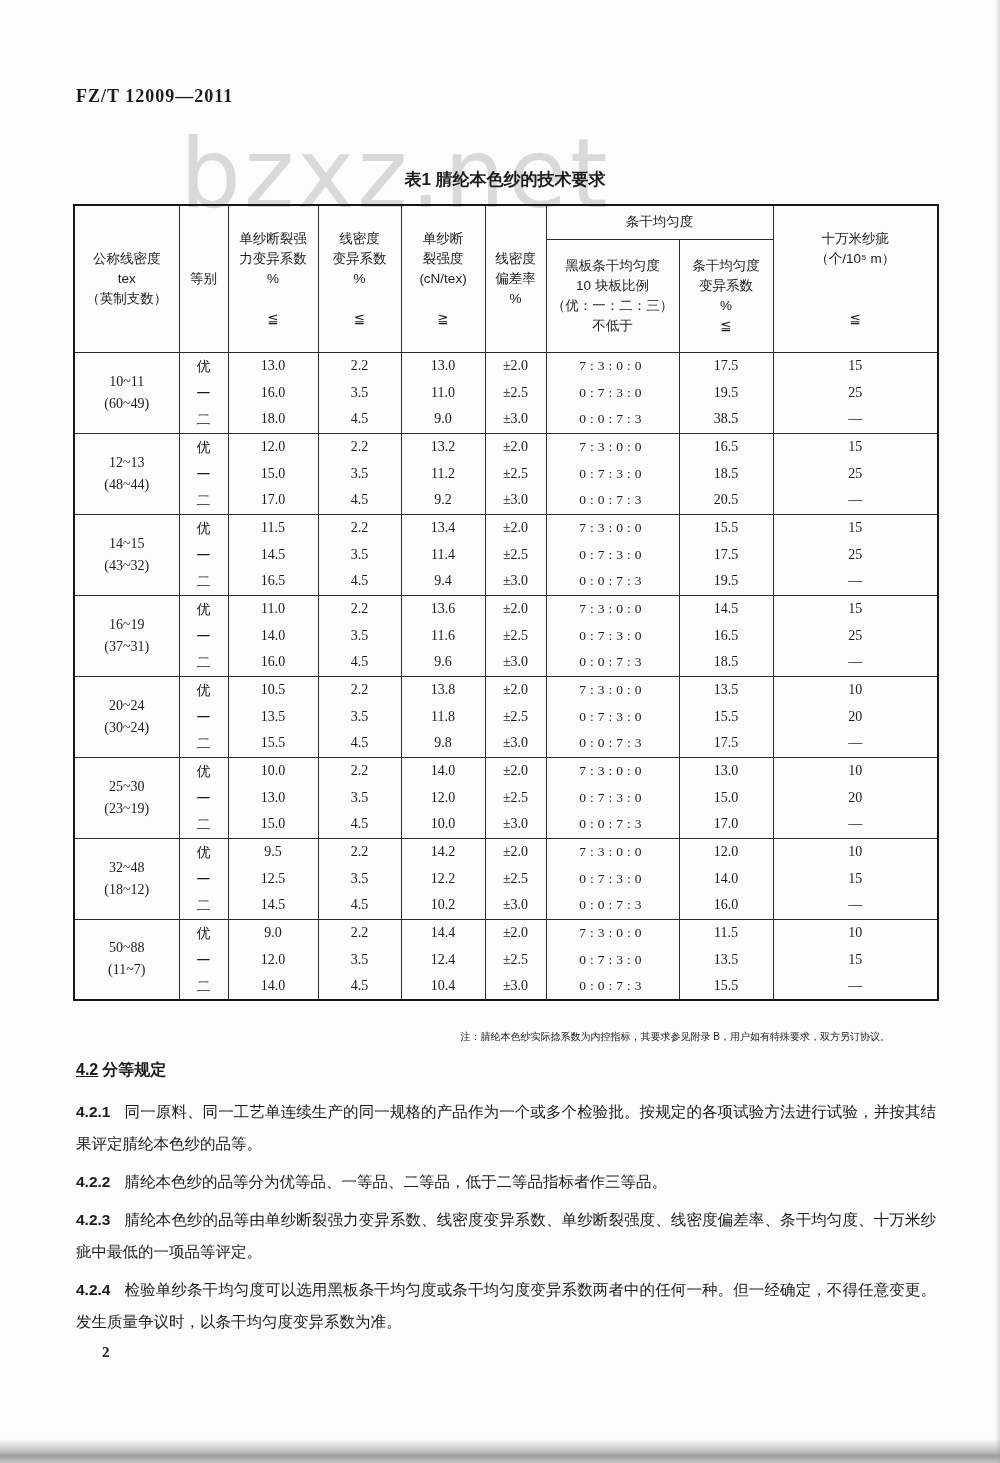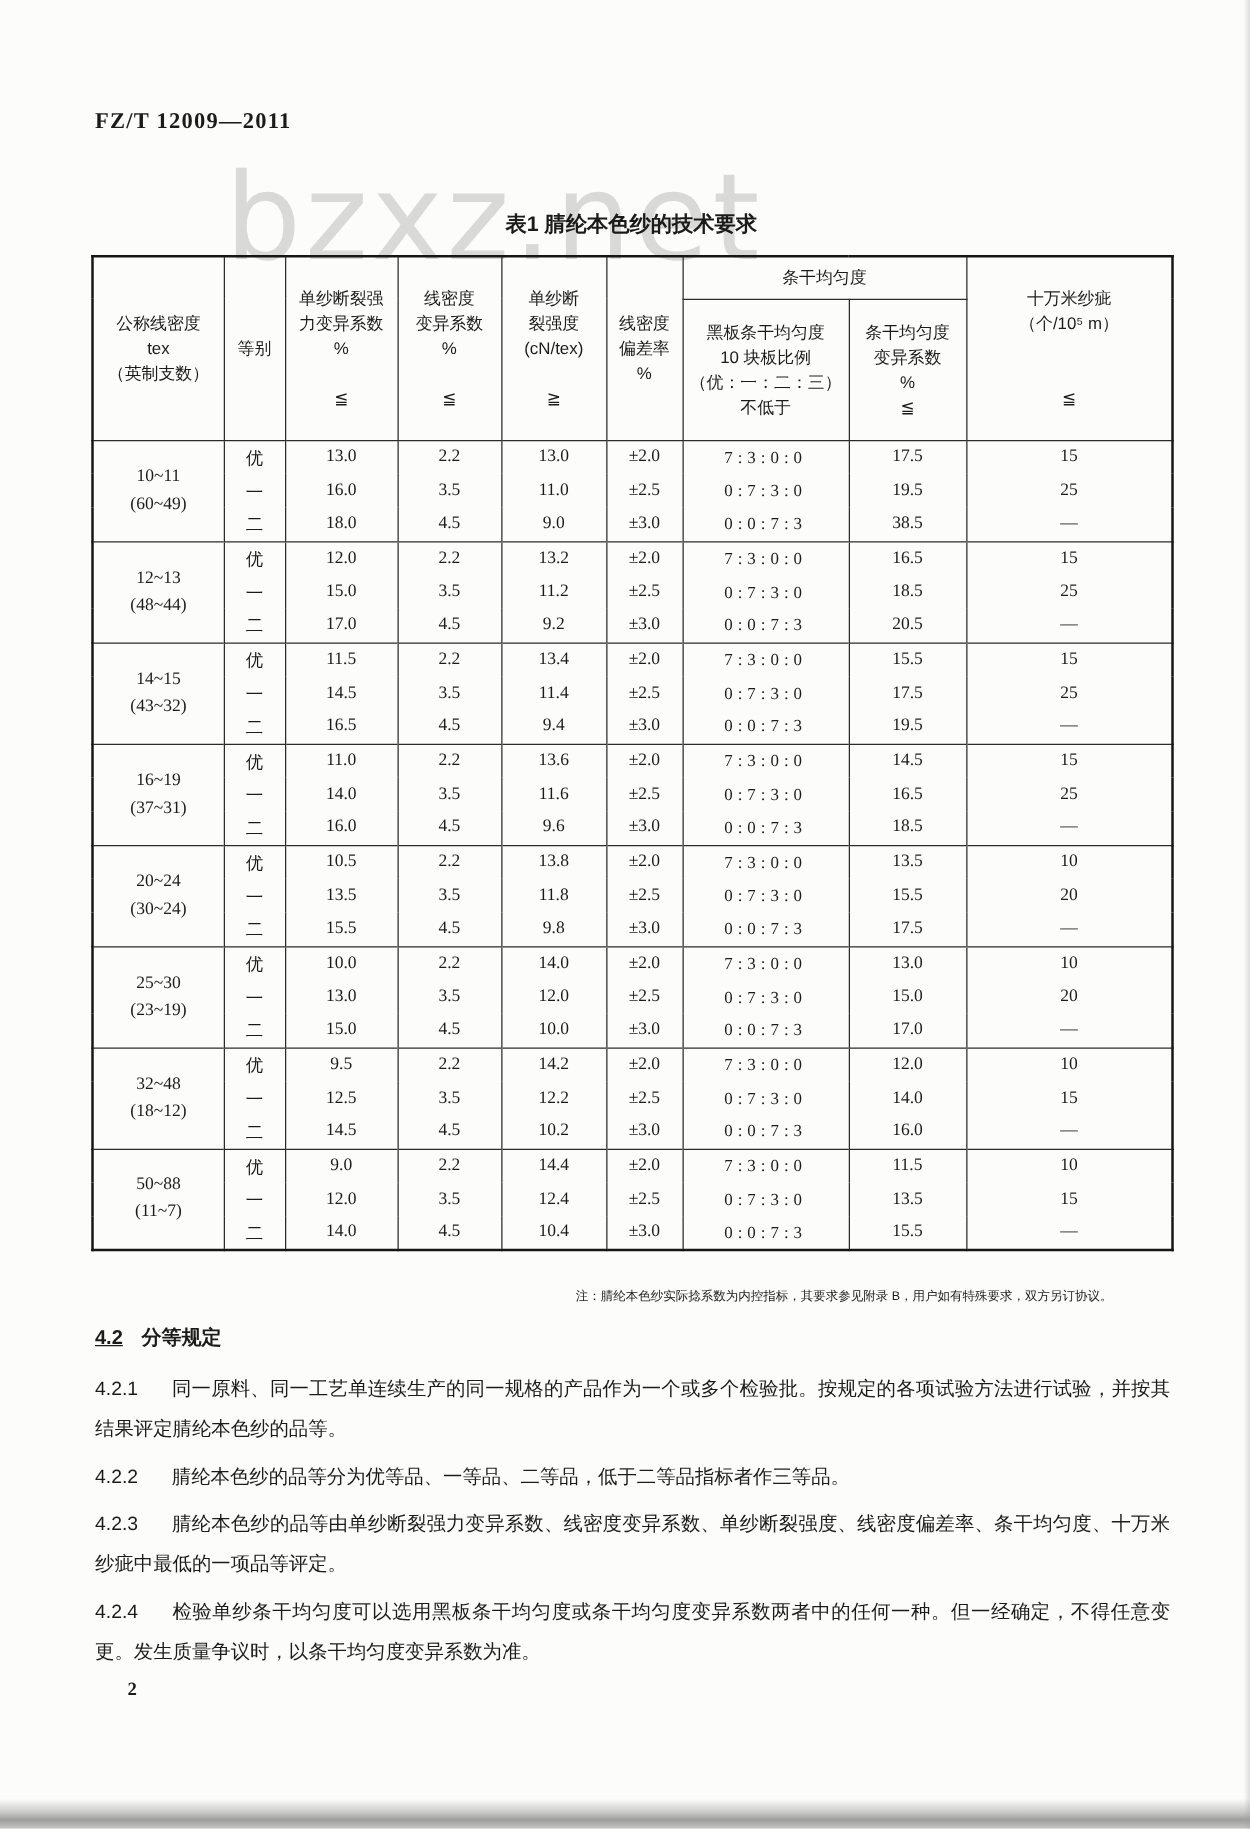--- a/index.html
+++ b/index.html
@@ -48,28 +48,28 @@
   .ratio-cell { letter-spacing:4px; font-size:13.5px !important; }
   .note {
     position:absolute; left:90px; top:1030px; width:800px; z-index:1;
     font-size:10px; font-family:"Liberation Sans", sans-serif;text-align:right;
   }
   .section-heading {
     position:absolute; left:76px; top:1060px; z-index:1;
     font-weight:bold; font-size:16px;
     font-family:"Liberation Sans", sans-serif;
   }
-  .section-heading .h-num { margin-right:15px;text-decoration:underline; }
+  .section-heading .h-num { margin-right:4px;text-decoration:underline; }
   .paragraphs {
     position:absolute; left:76px; top:1096px; width:860px; z-index:1;
     font-size:15.5px; line-height:32px; text-align:justify;
     font-family:"Liberation Sans", sans-serif;
   }
   .para { margin-bottom:6px; }
-  .para .num { font-weight:normal; margin-right:27px; white-space:nowrap; }
+  .para .num { font-weight:bold; margin-right:14px; white-space:nowrap; }
   .page-number {
     position:absolute; left:102px; top:1344px; z-index:1;
     font-size:15px; font-weight:bold;
   }
   .scan-bottom {
     position:absolute; left:0; bottom:0; width:100%; height:24px; z-index:3;
     background:linear-gradient(to bottom,
       rgba(170,170,168,0) 0%,
       rgba(140,140,138,0.45) 45%,
       rgba(125,125,123,0.75) 70%,

